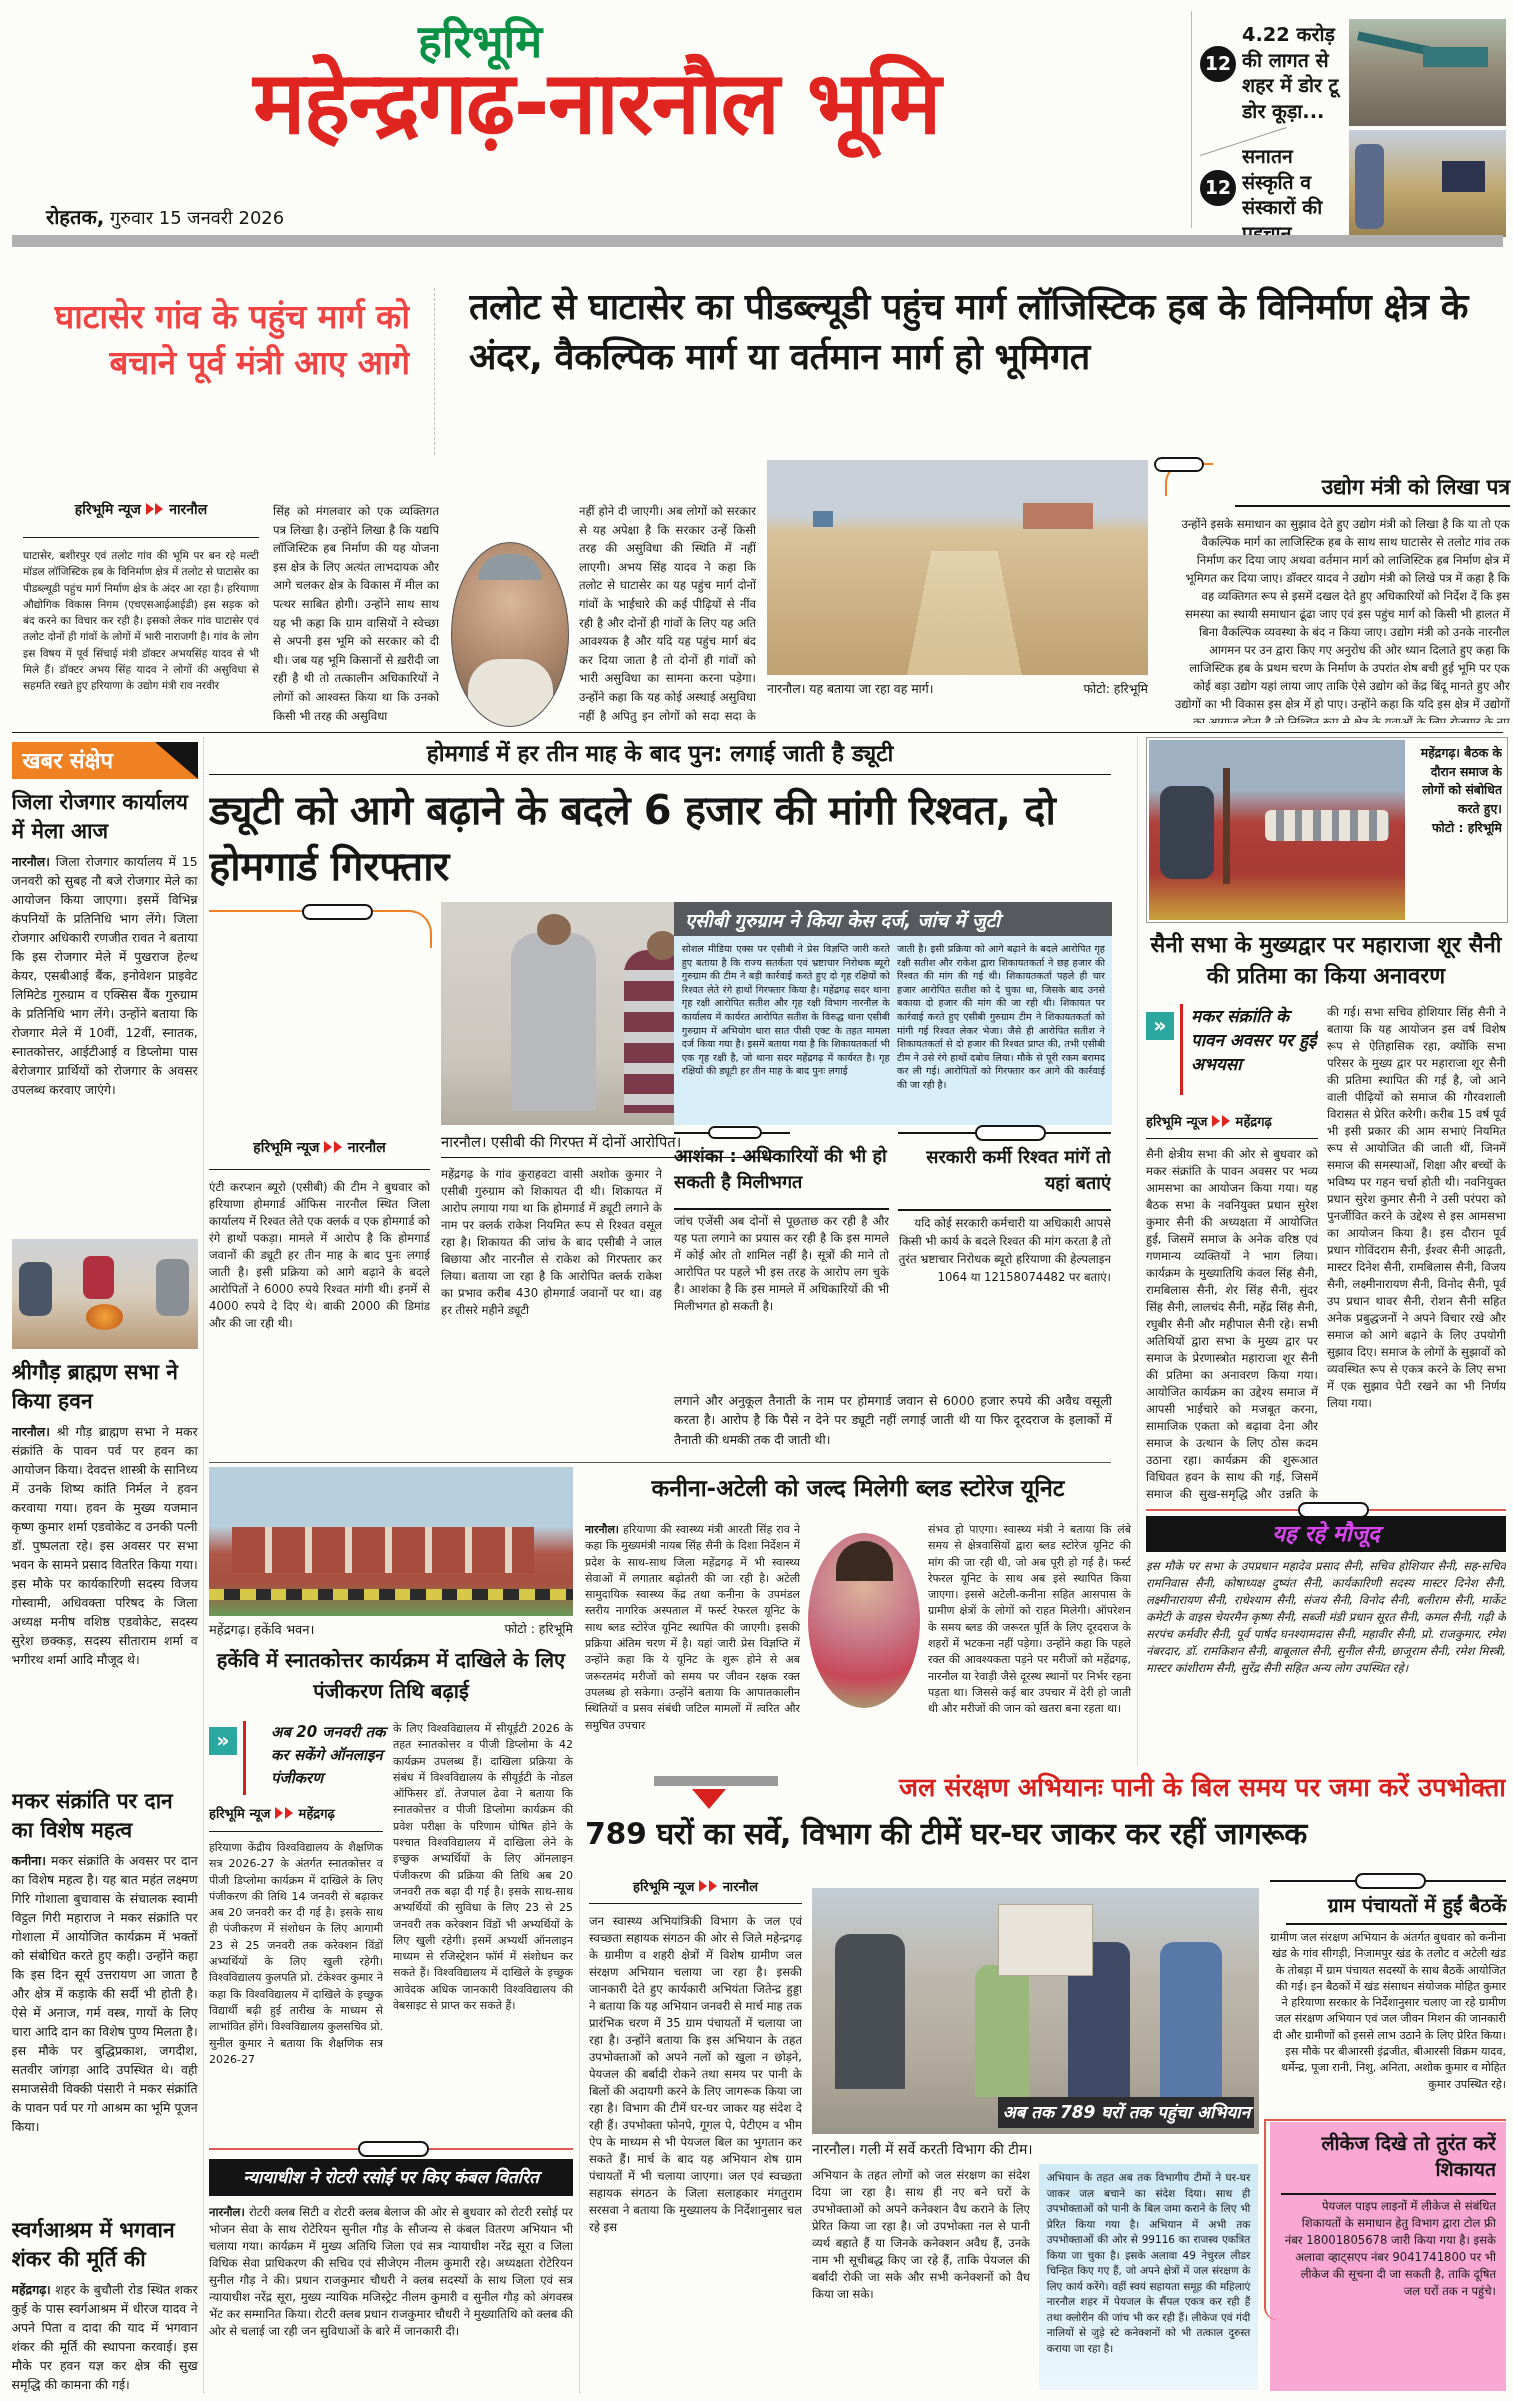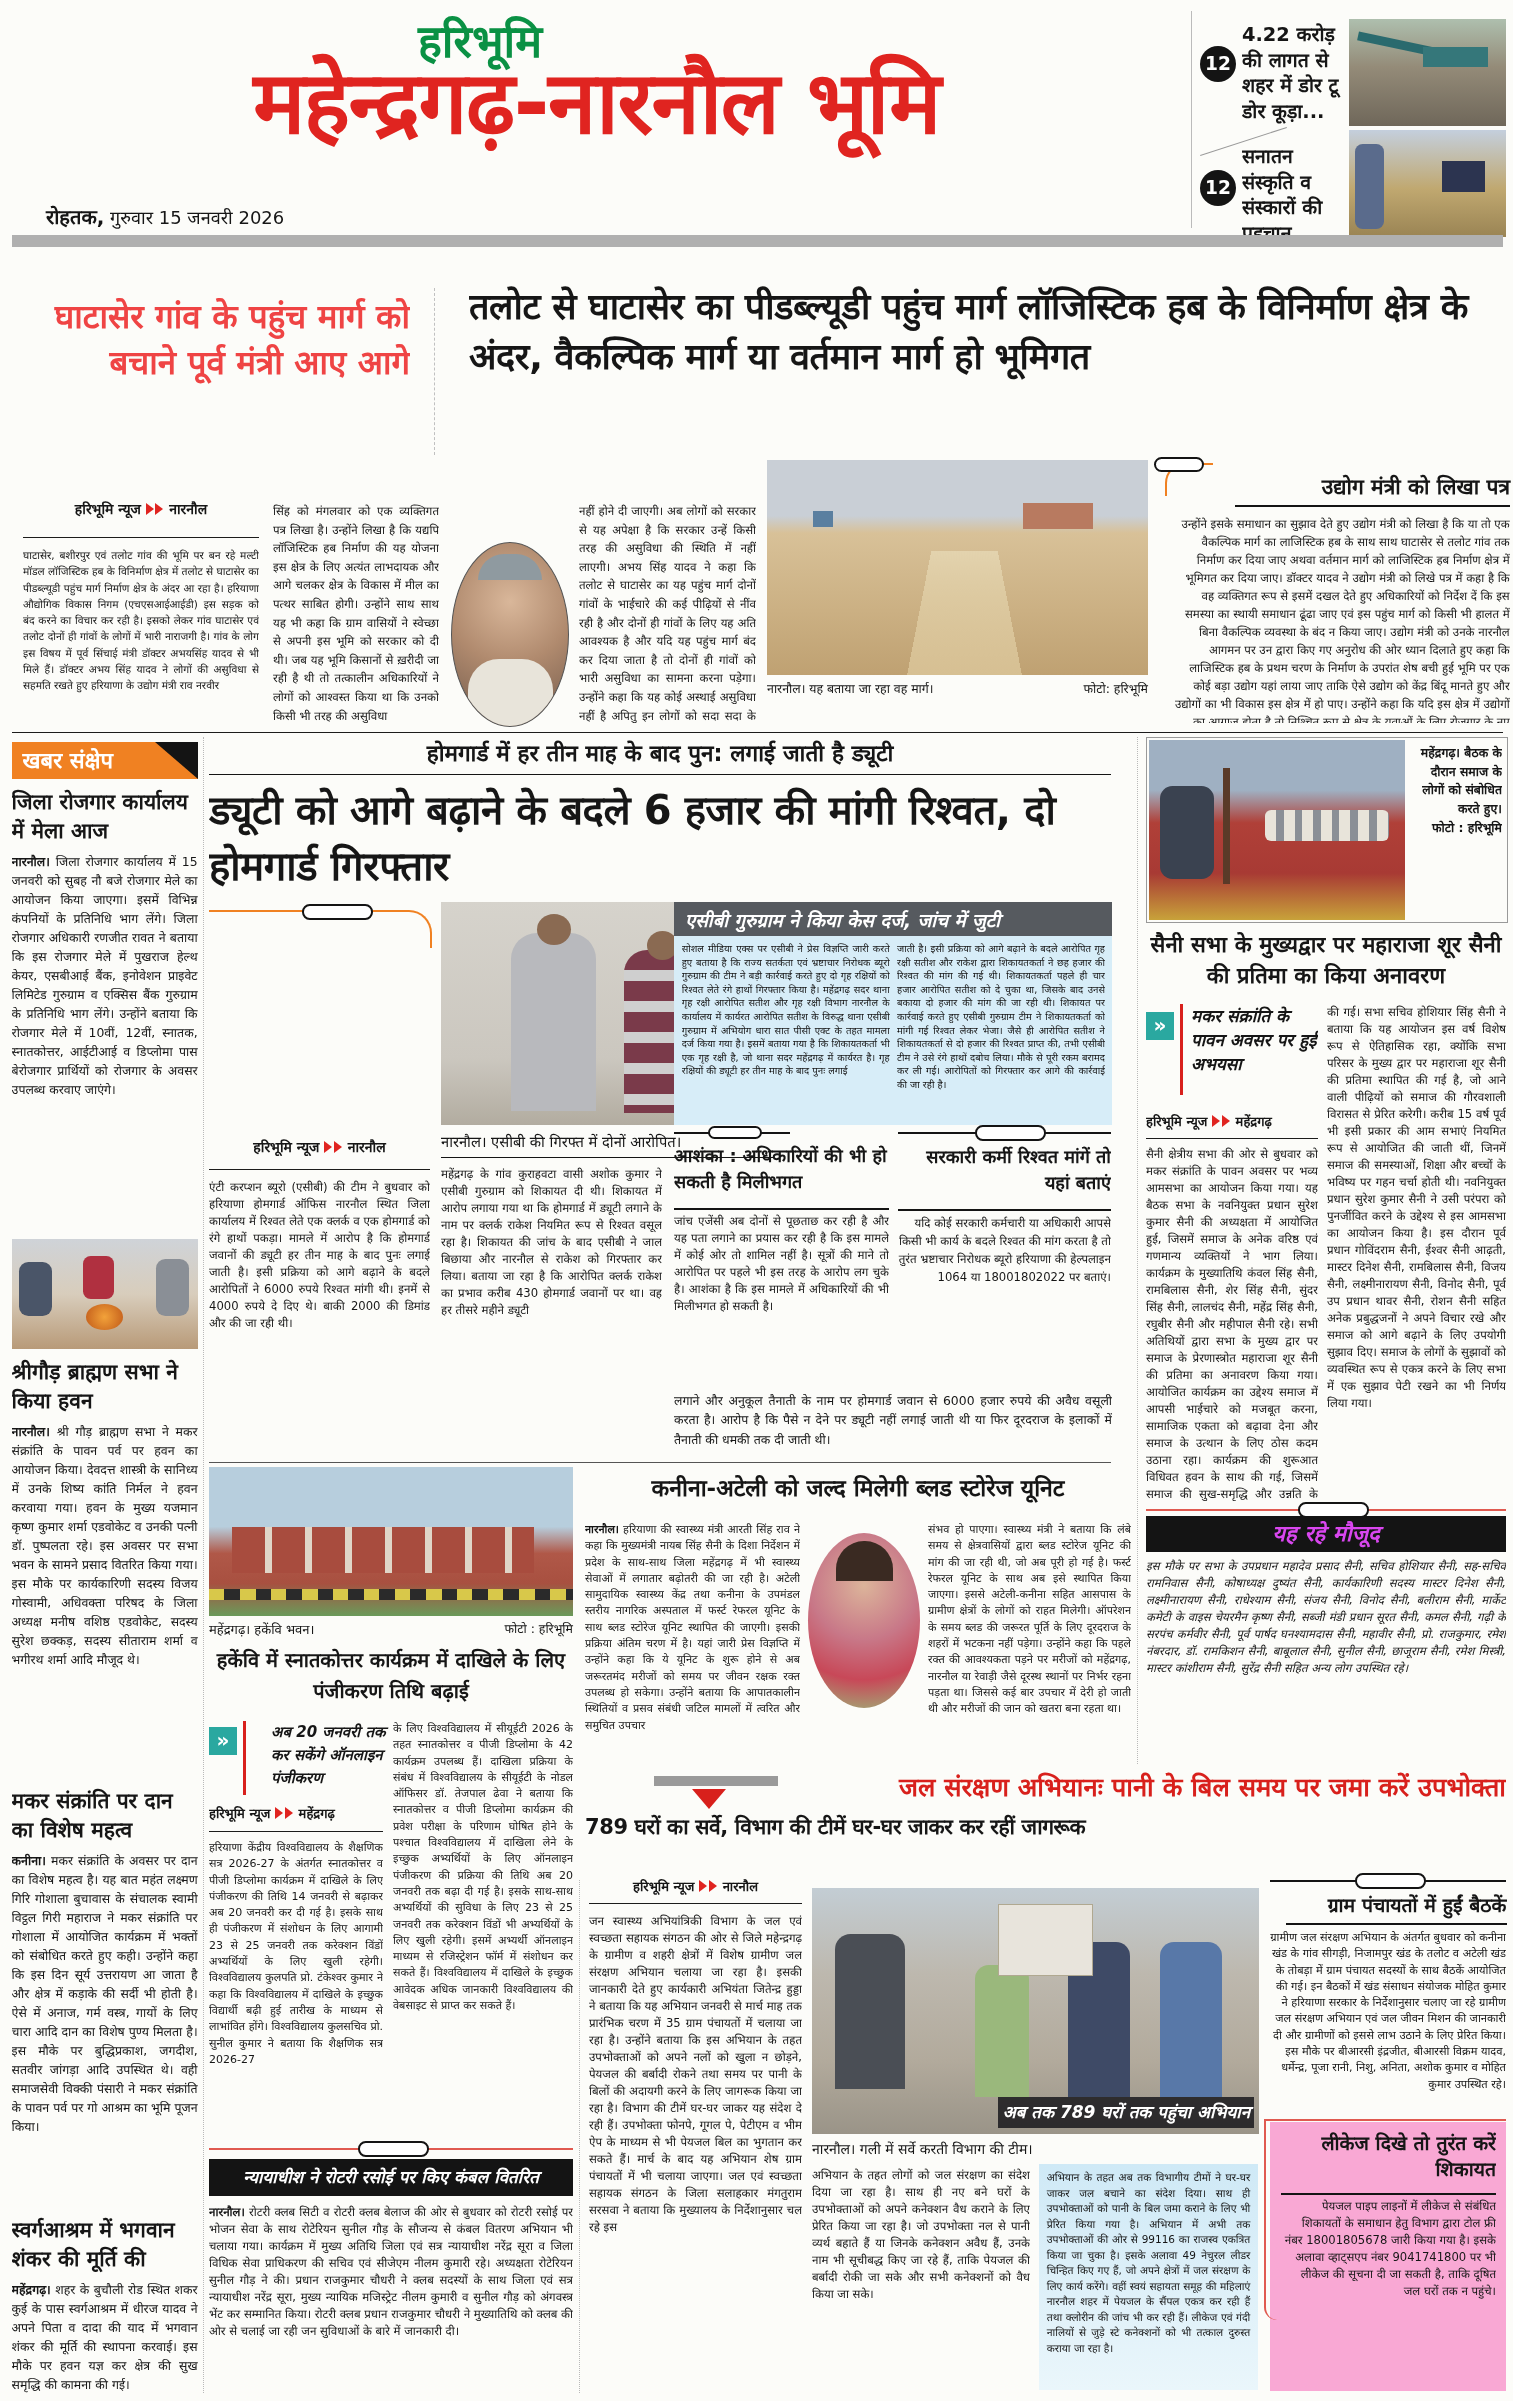--- a/index.html
+++ b/index.html
@@ -166,21 +166,21 @@
     <div class="pline" style="left:0;top:0;width:116px"></div>
     <div class="pill" style="left:34px;top:-6.2px;width:50px;height:9.3px"></div>
     <div class="abs boxtitle clip" style="left:0;top:11px;width:215px;height:60px;font-size:18px;line-height:25.6px">आशंका : अधिकारियों की भी हो सकती है मिलीभगत</div>
     <div class="abs body15 clip" style="left:0;top:81px;width:215px;height:170px">जांच एजेंसी अब दोनों से पूछताछ कर रही है और यह पता लगाने का प्रयास कर रही है कि इस मामले में कोई ओर तो शामिल नहीं है। सूत्रों की माने तो आरोपित पर पहले भी इस तरह के आरोप लग चुके है। आशंका है कि इस मामले में अधिकारियों की भी मिलीभगत हो सकती है।</div>
   </div>
 
   <div class="abs" style="left:898px;top:1132px;width:213px;height:254px">
     <div class="pline" style="left:0;top:0;width:213px;border-color:#141414"></div>
     <div class="pill" style="left:77px;top:-7px"></div>
     <div class="abs boxtitle rt clip" style="left:0;top:12.4px;width:213px;height:60px;font-size:18px;line-height:25.6px">सरकारी कर्मी रिश्वत मांगें तो यहां बताएं</div>
-    <div class="abs rt clip" style="left:0;top:82px;width:213px;height:169px;font-size:11.6px;line-height:18px">यदि कोई सरकारी कर्मचारी या अधिकारी आपसे किसी भी कार्य के बदले रिश्वत की मांग करता है तो तुरंत भ्रष्टाचार निरोधक ब्यूरो हरियाणा की हेल्पलाइन 1064 या 18001802022 पर बताएं।</div>
+    <div class="abs rt clip" style="left:0;top:82px;width:213px;height:169px;font-size:11.6px;line-height:18px">यदि कोई सरकारी कर्मचारी या अधिकारी आपसे किसी भी कार्य के बदले रिश्वत की मांग करता है तो तुरंत भ्रष्टाचार निरोधक ब्यूरो हरियाणा की हेल्पलाइन 1064 या 12158074482 पर बताएं।</div>
   </div>
 
   <div class="abs clip" style="left:674px;top:1391px;width:438px;height:62px;font-size:12.4px;line-height:19.4px;text-align:justify">लगाने और अनुकूल तैनाती के नाम पर होमगार्ड जवान से 6000 हजार रुपये की अवैध वसूली करता है। आरोप है कि पैसे न देने पर ड्यूटी नहीं लगाई जाती थी या फिर दूरदराज के इलाकों में तैनाती की धमकी तक दी जाती थी।</div>
 
   <div class="abs dotv" style="left:1137px;top:737px;height:1027px"></div>
 
   <div class="abs" style="left:1146px;top:737px;width:360px;height:184px;border:0.8px solid #999">
     <div class="photo" style="left:1.5px;top:1.5px;width:256px;height:180px;background:linear-gradient(180deg,#9fb0c2 0%,#9fb0c2 28%,#b04038 46%,#a83a34 74%,#c8a23a 100%)">
       <div style="position:absolute;left:11px;top:46px;width:54px;height:93px;background:#3a4250;border-radius:12.4px"></div>
       <div style="position:absolute;left:74px;top:28px;width:7.7px;height:116px;background:#5a3a28"></div>
@@ -247,21 +247,21 @@
   <div class="pline" style="left:209px;top:2148px;width:364px;border-color:#e05a50"></div>
   <div class="pill" style="left:358px;top:2141px"></div>
   <div class="abs ct b i" style="left:209px;top:2159px;width:364px;height:37px;background:#141414;color:#fff;font-size:17px;line-height:37px;white-space:nowrap;overflow:hidden">न्यायाधीश ने रोटरी रसोई पर किए कंबल वितरित</div>
   <div class="abs body15 clip" style="left:209px;top:2204px;width:364px;height:186px">
     <span class="lead">नारनौल।</span><span> रोटरी क्लब सिटी व रोटरी क्लब बेलाज की ओर से बुधवार को रोटरी रसोई पर भोजन सेवा के साथ रोटेरियन सुनील गौड़ के सौजन्य से कंबल वितरण अभियान भी चलाया गया। कार्यक्रम में मुख्य अतिथि जिला एवं सत्र न्यायाधीश नरेंद्र सूरा व जिला विधिक सेवा प्राधिकरण की सचिव एवं सीजेएम नीलम कुमारी रहे। अध्यक्षता रोटेरियन सुनील गौड़ ने की। प्रधान राजकुमार चौधरी ने क्लब सदस्यों के साथ जिला एवं सत्र न्यायाधीश नरेंद्र सूरा, मुख्य न्यायिक मजिस्ट्रेट नीलम कुमारी व सुनील गौड़ को अंगवस्त्र भेंट कर सम्मानित किया। रोटरी क्लब प्रधान राजकुमार चौधरी ने मुख्यातिथि को क्लब की ओर से चलाई जा रही जन सुविधाओं के बारे में जानकारी दी।</span>
   </div>
 
   <div class="abs" style="left:654px;top:1776px;width:124px;height:10px;background:#9a9a9a"></div>
   <div class="abs" style="left:692px;top:1789px;width:0;height:0;border-left:17px solid transparent;border-right:17px solid transparent;border-top:20px solid #d8201c"></div>
   <div class="abs b rt" style="left:782px;top:1769px;width:724px;font-size:25.6px;color:#d8201c;white-space:nowrap;overflow:hidden">जल संरक्षण अभियानः पानी के बिल समय पर जमा करें उपभोक्ता</div>
-  <div class="abs b" style="left:585px;top:1812px;width:922px;font-size:21px;white-space:nowrap;overflow:hidden;letter-spacing:-0.4px">789 घरों का सर्वे, विभाग की टीमें घर-घर जाकर कर रहीं जागरूक</div>
+  <div class="abs b" style="left:585px;top:1812px;width:922px;font-size:30px;white-space:nowrap;overflow:hidden;letter-spacing:-0.4px">789 घरों का सर्वे, विभाग की टीमें घर-घर जाकर कर रहीं जागरूक</div>
 
   <div class="abs byline ct" style="left:589px;top:1877px;width:213px;font-size:13px">
     <span>हरिभूमि न्यूज</span><span class="arr"><i></i><i></i></span><span>नारनौल</span>
   </div>
   <div class="abs rule" style="left:589px;top:1903px;width:213px"></div>
   <div class="abs body15 clip" style="left:589px;top:1913px;width:213px;height:477px">जन स्वास्थ्य अभियांत्रिकी विभाग के जल एवं स्वच्छता सहायक संगठन की ओर से जिले महेन्द्रगढ़ के ग्रामीण व शहरी क्षेत्रों में विशेष ग्रामीण जल संरक्षण अभियान चलाया जा रहा है। इसकी जानकारी देते हुए कार्यकारी अभियंता जितेन्द्र हुड्डा ने बताया कि यह अभियान जनवरी से मार्च माह तक प्रारंभिक चरण में 35 ग्राम पंचायतों में चलाया जा रहा है। उन्होंने बताया कि इस अभियान के तहत उपभोक्ताओं को अपने नलों को खुला न छोड़ने, पेयजल की बर्बादी रोकने तथा समय पर पानी के बिलों की अदायगी करने के लिए जागरूक किया जा रहा है। विभाग की टीमें घर-घर जाकर यह संदेश दे रही हैं। उपभोक्ता फोनपे, गूगल पे, पेटीएम व भीम ऐप के माध्यम से भी पेयजल बिल का भुगतान कर सकते हैं। मार्च के बाद यह अभियान शेष ग्राम पंचायतों में भी चलाया जाएगा। जल एवं स्वच्छता सहायक संगठन के जिला सलाहकार मंगतुराम सरसवा ने बताया कि मुख्यालय के निर्देशानुसार चल रहे इस</div>
 
   <div class="photo" style="left:812px;top:1888px;width:447px;height:246px;background:linear-gradient(180deg,#c3cdd4 0%,#bdb8ae 35%,#b2aa9c 70%,#9a9488 100%)">
     <div style="position:absolute;left:23px;top:46px;width:70px;height:155px;background:#4a4e55;border-radius:15.5px 15.5px 0 0"></div>
     <div style="position:absolute;left:163px;top:77px;width:54px;height:132px;background:#9ab87c;border-radius:14px 14px 0 0"></div>

